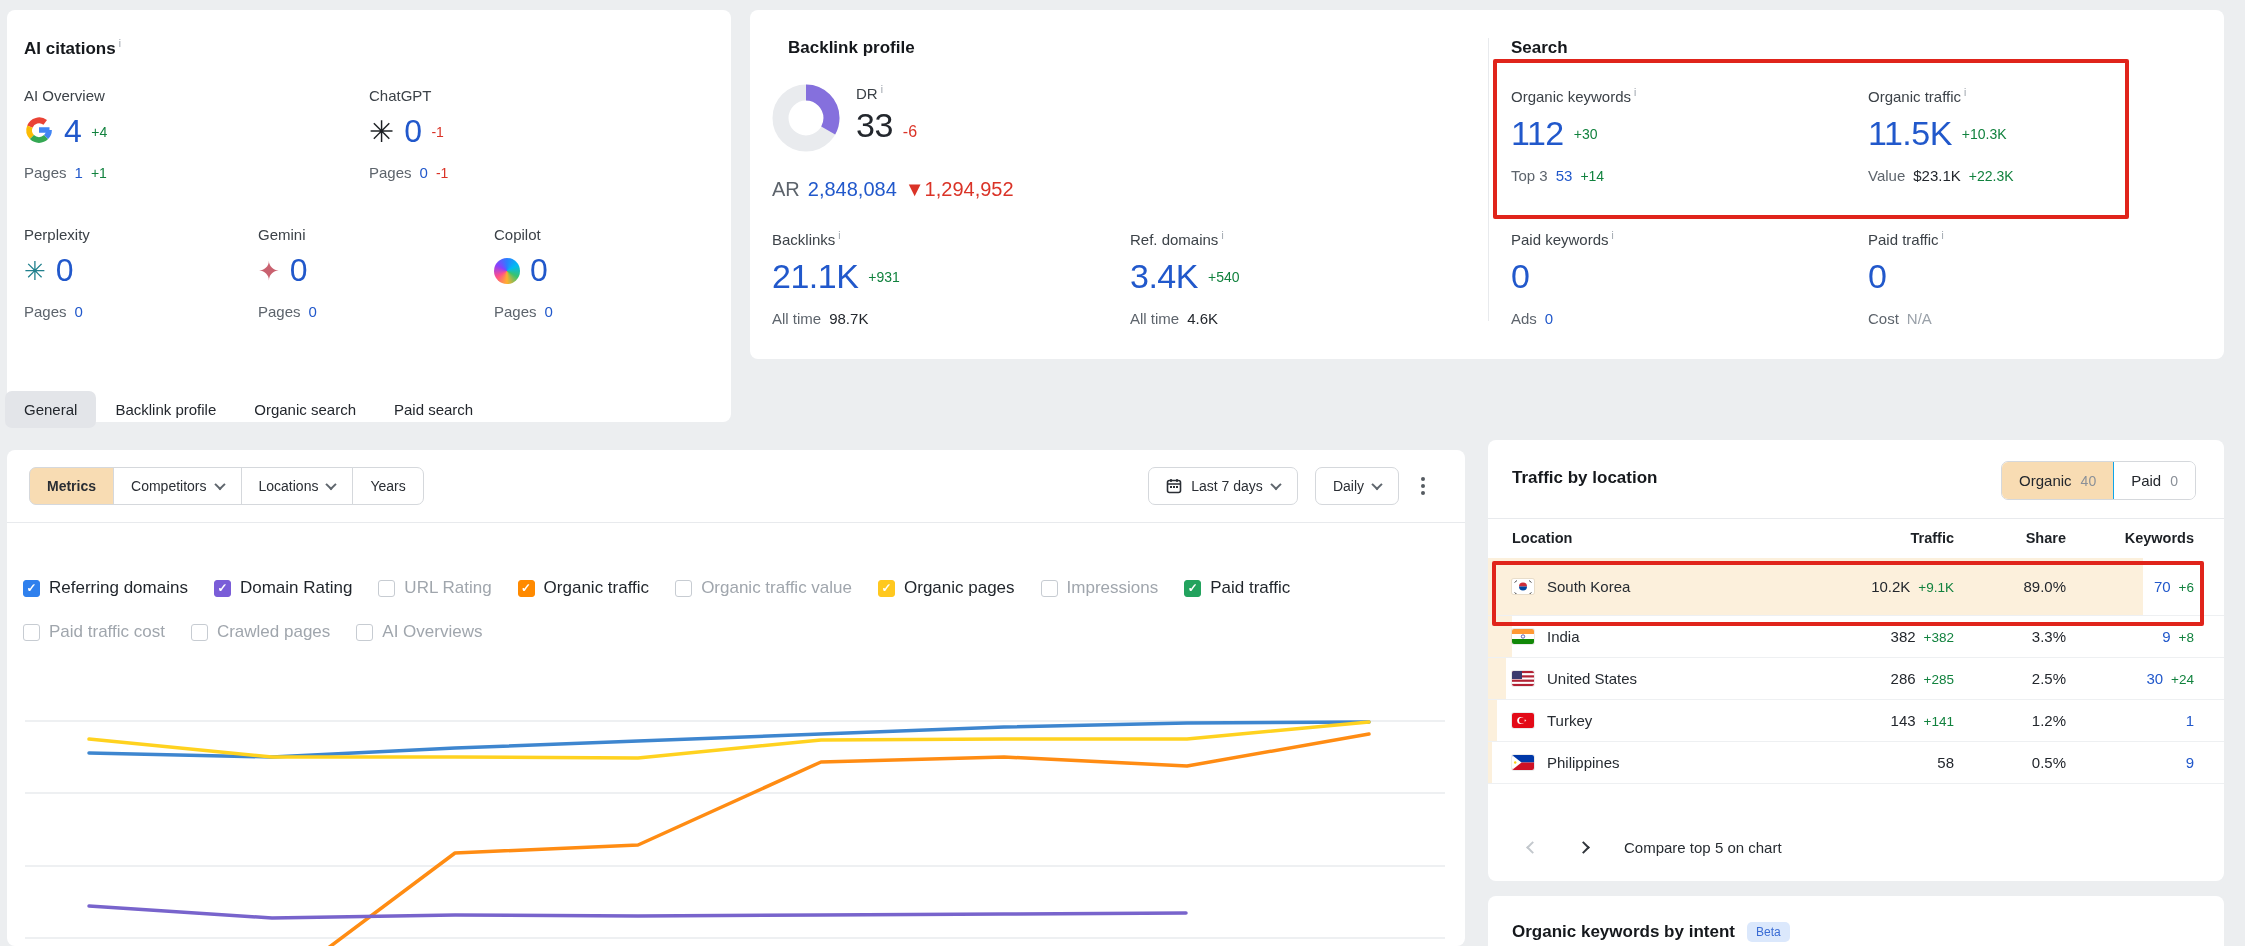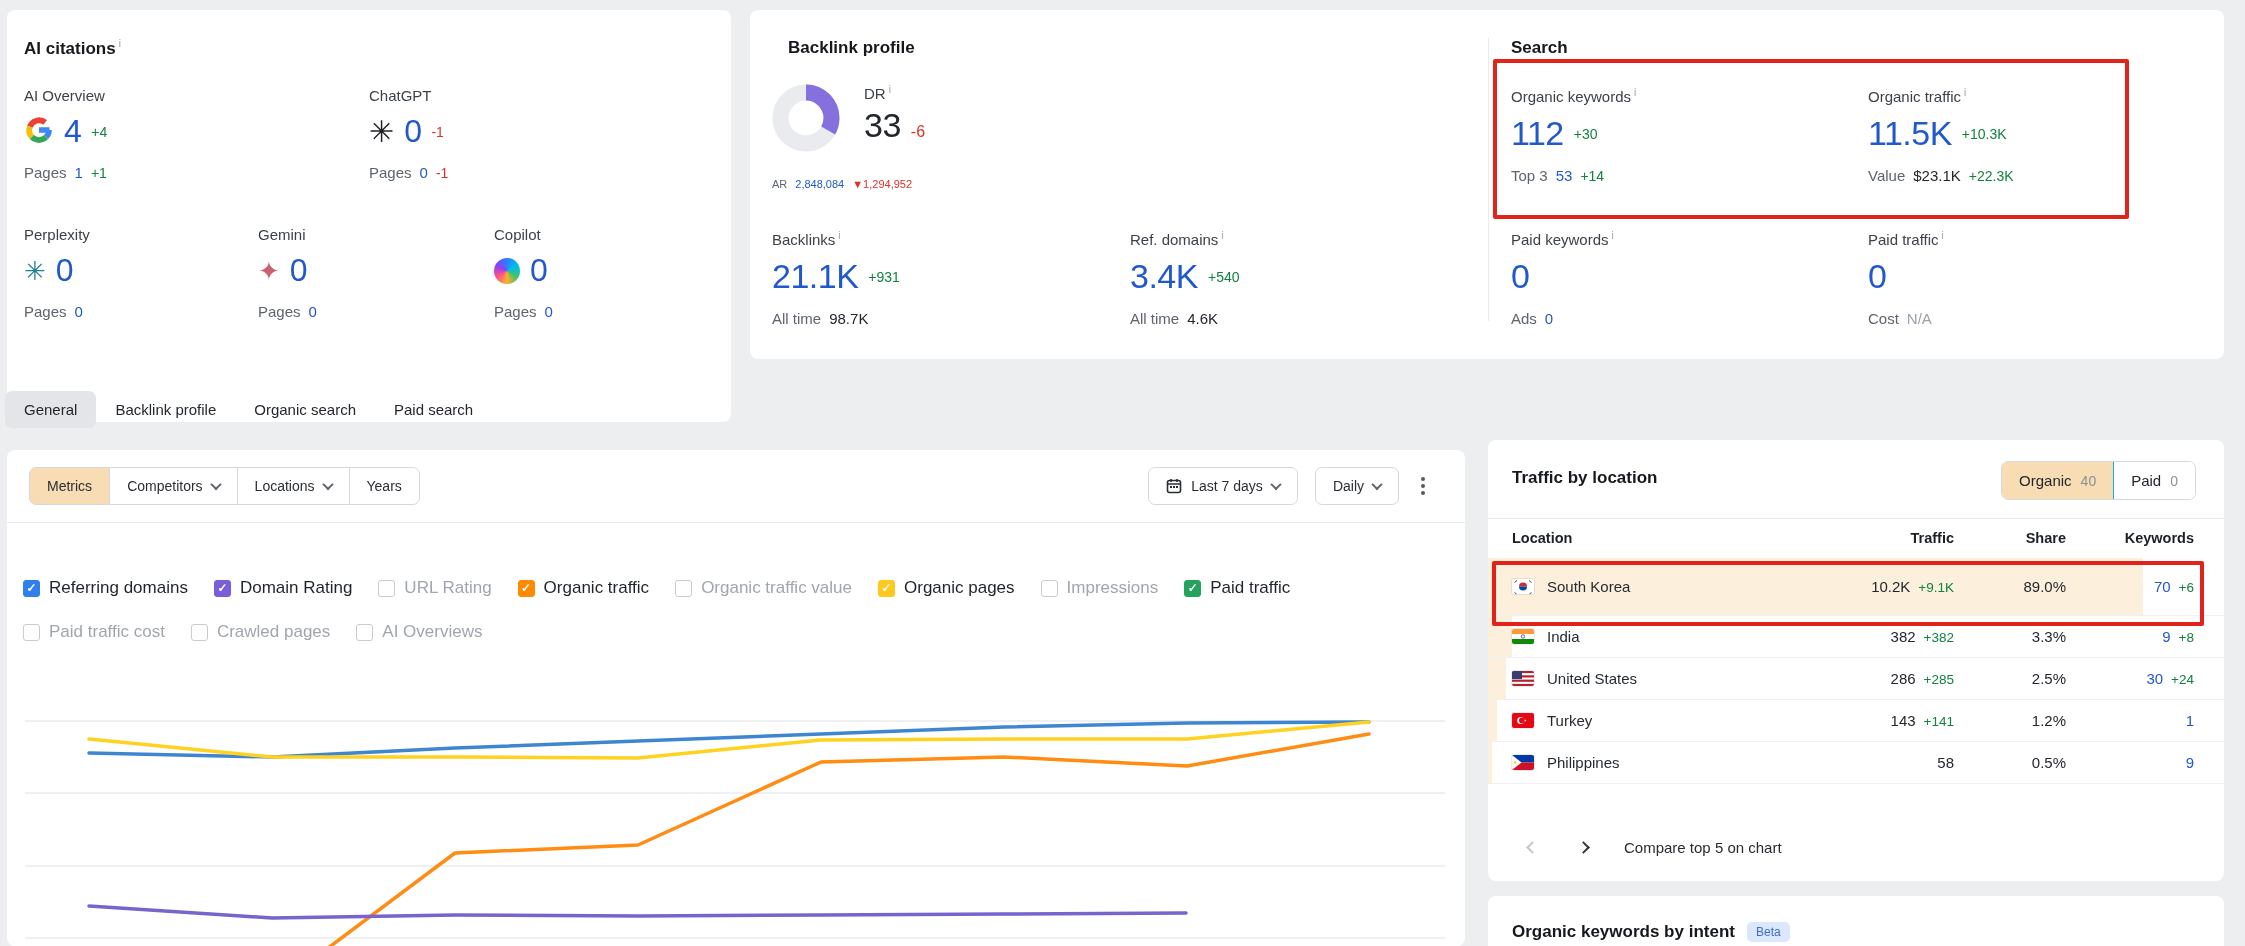--- a/index.html
+++ b/index.html
@@ -44,43 +44,43 @@
 
   
   #card-ai { left:7px; top:10px; width:724px; height:412px; }
   #card-ai .card-title { position:absolute; left:17px; top:28px; }
   .ai-block .m-value { font-size:32px; }
 
   
   #card-bl { left:750px; top:10px; width:1474px; height:349px; }
   #card-bl .card-title { position:absolute; }
   .vdivider { position:absolute; left:738px; top:28px; bottom:38px; width:1px; background:#e8eaed; }
-  .donut-block { position:absolute; display:flex; gap:24px; }
+  .donut-block { position:absolute; display:flex; gap:16px; }
   .donut-text .m-label { font-size:15px; color:#3c4248; }
   .donut-text .m-value-row { display:flex; align-items:baseline; gap:10px; margin-top:4px; }
   .donut-text .m-value { font-size:34px; color:#23272d; letter-spacing:-0.5px; }
-  .ar-row { position:absolute; font-size:11px; display:flex; gap:8px;justify-content:space-between; }
+  .ar-row { position:absolute; font-size:20px; display:flex; gap:8px;justify-content:space-between; }
 
   
   .annotation { position:absolute; border:4px solid #e0241b; border-radius:2px; z-index:50; pointer-events:none; }
   #annotation-search { left:1493px; top:59px; width:636px; height:160px; }
   #annotation-row { left:1492px; top:561px; width:712px; height:65px; }
 
   
   #tabs { position:absolute; left:5px; top:389px; display:flex; align-items:center; height:41px; }
   .tab { font-size:15px; color:#23272d; padding:10px 19px; border-radius:7px; cursor:pointer; white-space:nowrap; }
   .tab.active { background:#e3e5e9; }
 
   
   #card-main { left:7px; top:450px; width:1458px; height:496px; overflow:hidden; }
   #filter-bar { position:absolute; left:22px; right:36px; top:17px; display:flex; align-items:center; }
   .btn-group { display:flex; }
   .btn { display:inline-flex; align-items:center; gap:9px; border:1px solid #d5d8dc; background:#fff;
          padding:10px 17px; font-size:14px; color:#2a2e34; margin-left:-1px; cursor:pointer; white-space:nowrap; }
-  .btn-group .btn:first-child { border-radius:7px 0 0 7px; margin-left:0; }
+  .btn-group .btn:first-child { border-radius:7px 0 0 7px; margin-left:0;font-weight:bold; }
   .btn-group .btn:last-child { border-radius:0 7px 7px 0; }
   .btn.selected { background:#f8dcb3; border-color:#d5d8dc; z-index:1; }
   .btn.rounded { border-radius:7px; }
   .right-controls { margin-left:auto; display:flex; align-items:center; gap:18px; }
   #main-divider { position:absolute; left:0; right:0; top:72px; height:1px; background:#e8eaed; }
   #perf-head { position:absolute; left:16px; right:38px; top:88px; display:flex; align-items:center; justify-content:space-between; }
   .cb-row { position:absolute; left:16px; display:flex; gap:26px; align-items:center; }
   #cb-row-1 { top:128px; }
   #cb-row-2 { top:172px; }
   .cb-item { display:flex; align-items:center; gap:9px; cursor:pointer; }

